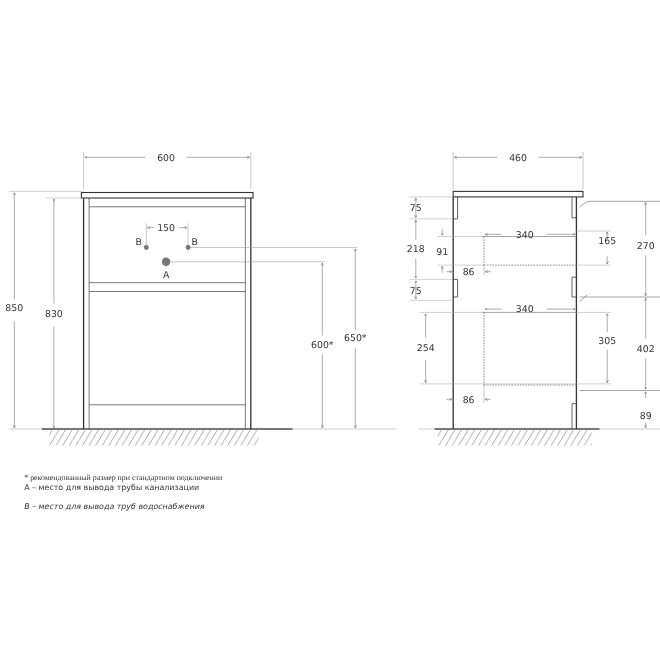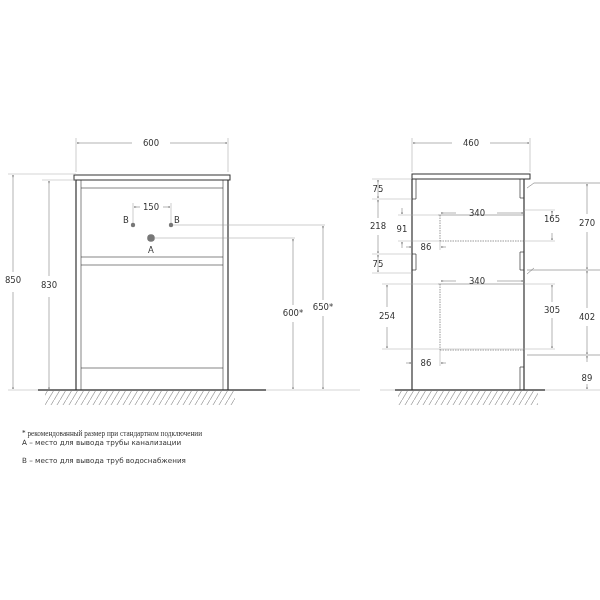--- a/index.html
+++ b/index.html
@@ -183,13 +183,13 @@
     <text class="dim" x="387" y="319" text-anchor="middle">254</text>
     <text class="dim" x="552" y="313" text-anchor="middle">305</text>
     <text class="dim" x="587" y="320" text-anchor="middle">402</text>
     <text class="dim" x="426" y="366" text-anchor="middle">86</text>
     <text class="dim" x="587" y="381" text-anchor="middle">89</text>
   </g>
 </svg>
 
 <div class="note" style="top:430px;font-family:Liberation Serif, serif;">* рекомендованный размер при стандартном подключении</div>
 <div class="note" style="top:438px;">A – место для вывода трубы канализации</div>
-<div class="note" style="top:456px;">B – место для вывода труб водоснабжения</div>
+<div class="note" style="top:456px;font-style:italic;">B – место для вывода труб водоснабжения</div>
 
 </body></html>

